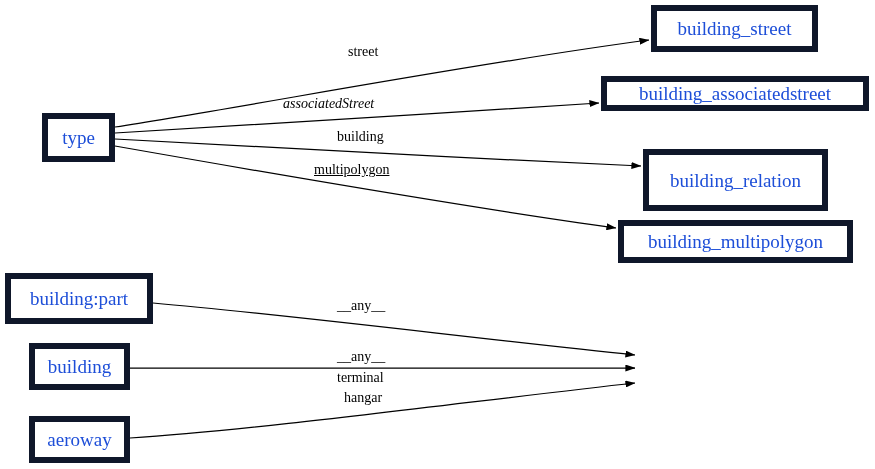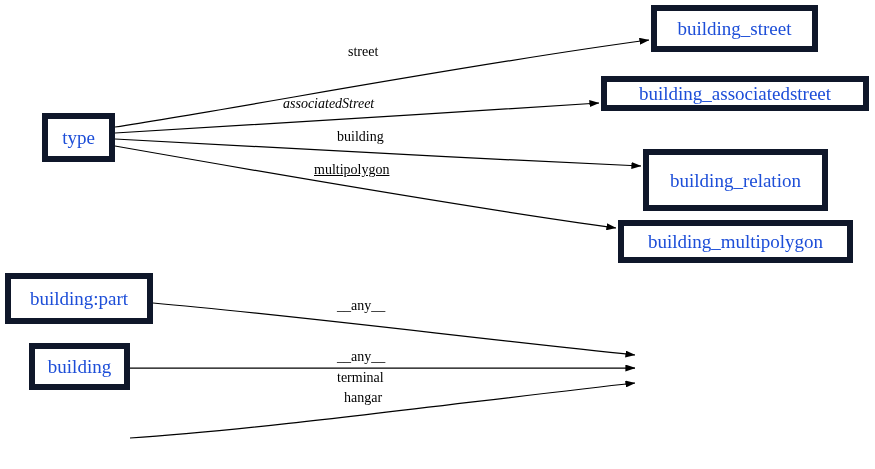--- a/index.html
+++ b/index.html
@@ -97,20 +97,23 @@
   </div>
 
   <div class="node" style="left:5px; top:273px; width:148px; height:51px;">
     <span>building:part</span>
   </div>
 
   <div class="node" style="left:29px; top:343px; width:101px; height:47px;">
     <span>building</span>
   </div>
 
+  <div class="node" style="left:29px; top:416px; width:101px; height:47px;">
+    <span>aeroway</span>
+  </div>
 
 
   <div class="edge-label" style="left:348px; top:45px;">street</div>
 
   <div class="edge-label" style="left:283px; top:97px;font-style:italic;">associatedStreet</div>
 
   <div class="edge-label" style="left:337px; top:130px;">building</div>
 
   <div class="edge-label" style="left:314px; top:163px;text-decoration:underline;">multipolygon</div>
 

